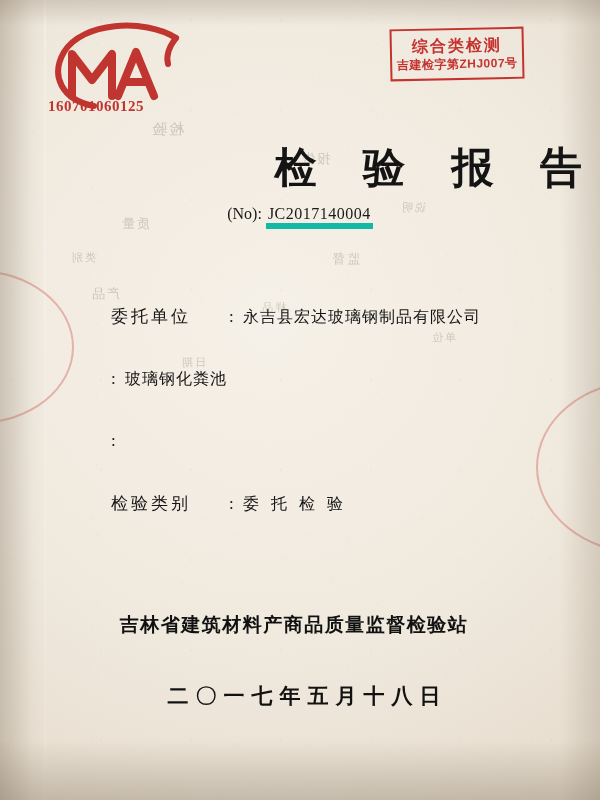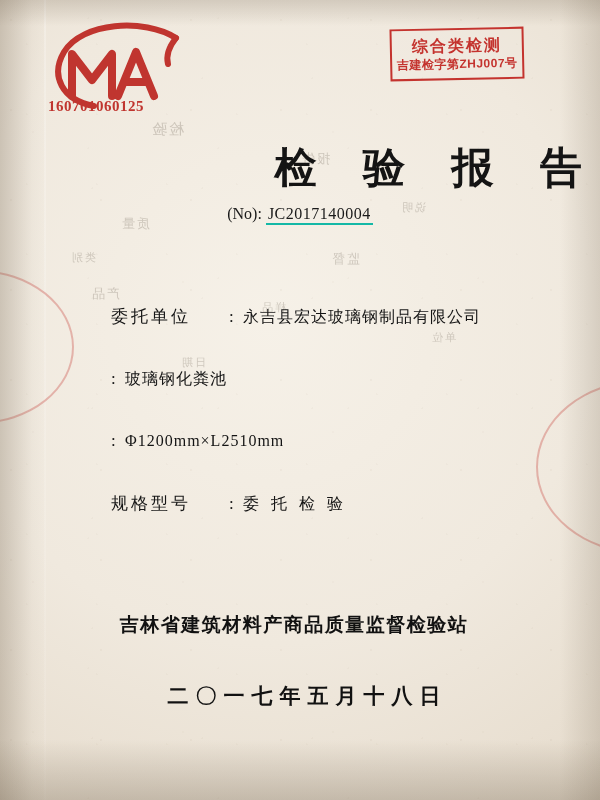--- a/index.html
+++ b/index.html
@@ -156,21 +156,21 @@
     position: absolute;
     left: 0; right: 0;
     top: 205px;
     text-align: center;
     font-family: "Liberation Serif", serif;
     font-size: 16px;
     color: #1a1a1a;
   }
   .doc-no .no-label { letter-spacing: 0px; }
   .doc-no .no-value {
-    border-bottom: 2px solid #14b8a6;
+    border-bottom: 6px solid #14b8a6;
     padding: 0 2px 1px 2px;
     margin-left: 4px;
     letter-spacing: 0.5px;
   }
 
   
   .fields {
     position: absolute;
     left: 78px;
     top: 305px;
@@ -310,24 +310,23 @@
       <div class="field-label">委托单位</div>
       <div class="field-colon">:</div>
       <div class="field-value">永吉县宏达玻璃钢制品有限公司</div>
     </div>
     <div class="field-row">
       <div class="field-colon">:</div>
       <div class="field-value">玻璃钢化粪池</div>
     </div>
     <div class="field-row">
       <div class="field-colon">:</div>
-      <div class="field-value">Φ1200mm×L2510mm</div>
     </div>
     <div class="field-row">
-      <div class="field-label">规格型号</div>
+      <div class="field-label">检验类别</div>
       <div class="field-colon">:</div>
       <div class="field-value spaced">委 托 检 验</div>
     </div>
   </div>
 
   <div class="issuer">吉林省建筑材料产商品质量监督检验站</div>
   <div class="issue-date">二〇一七年五月十八日</div>
 </div>
 
 </body></html>

